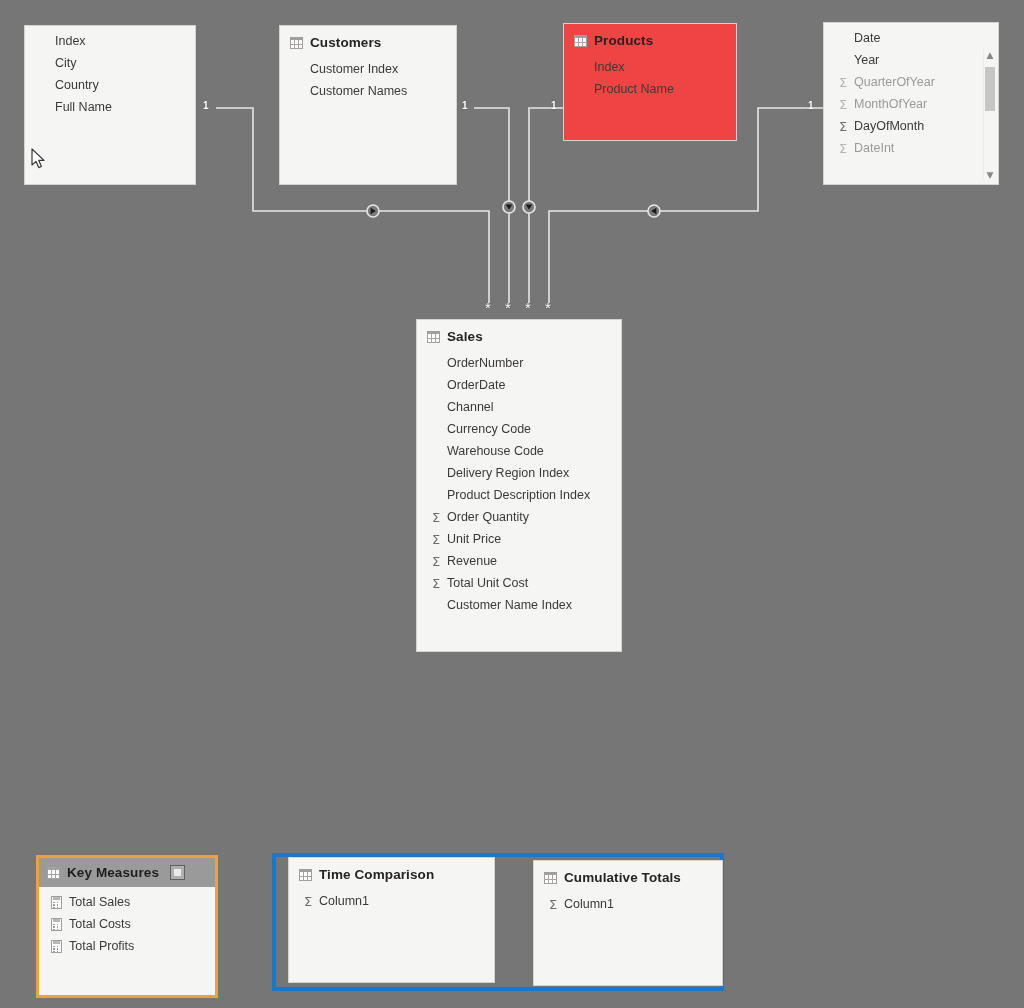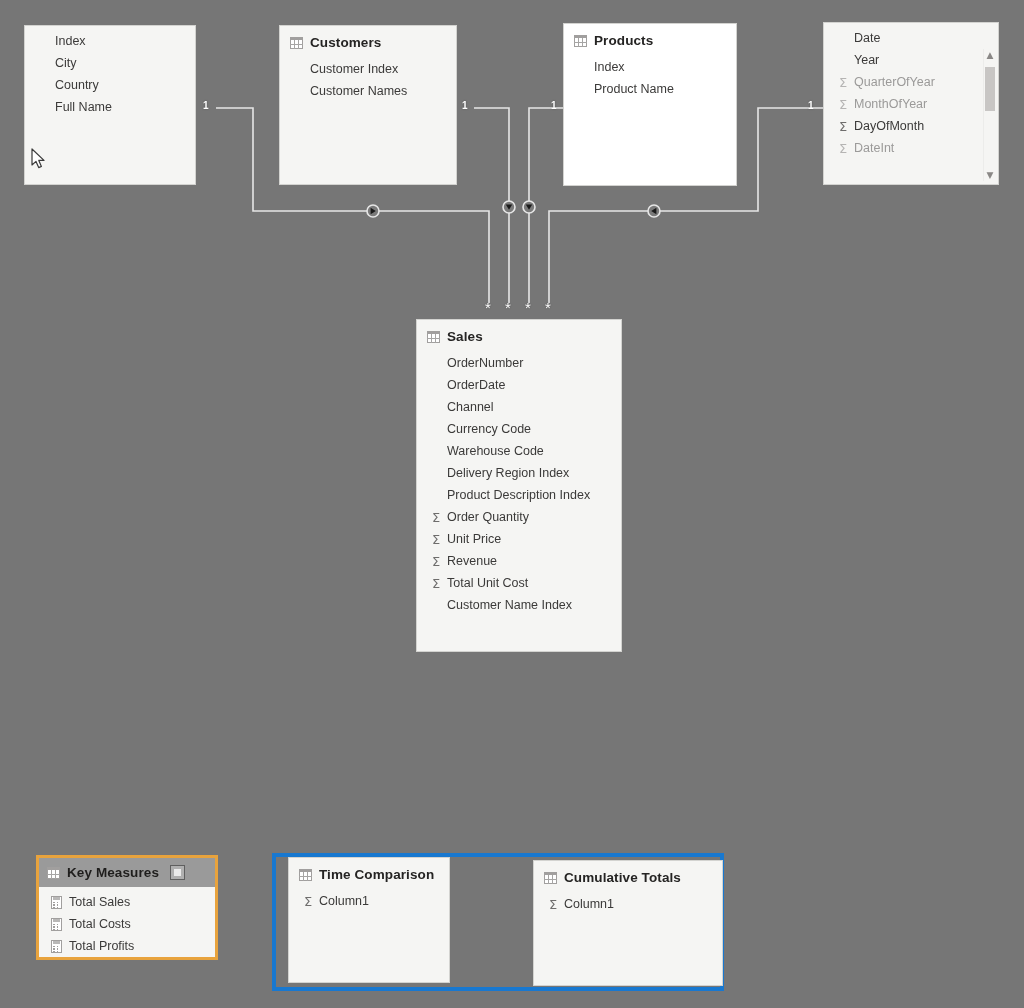--- a/index.html
+++ b/index.html
@@ -264,21 +264,21 @@
         </div>
         <div class="tbl-fields">
           <div class="fld">
             <span>Customer Index</span>
           </div>
           <div class="fld">
             <span>Customer Names</span>
           </div>
         </div>
       </div>
-      <div class="tbl" style="left: 563px; top: 23px; width: 174px; height: 163px; background: #ffffff; border-color: rgb(211, 211, 208);">
+      <div class="tbl" style="left: 563px; top: 23px; width: 174px; height: 118px; background: #ef4444; border-color: rgb(211, 211, 208);">
         <div class="tbl-head">
           <span class="grid-icon">
             <i class="b"></i>
             <i class="t"></i>
             <i class="v1"></i>
             <i class="v2"></i>
             <i class="h1"></i>
           </span>
           <span class="tbl-title">Products</span>
         </div>
@@ -369,21 +369,21 @@
           </div>
           <div class="fld">
             <span class="sigma">Σ</span>
             <span>Total Unit Cost</span>
           </div>
           <div class="fld">
             <span>Customer Name Index</span>
           </div>
         </div>
       </div>
-      <div class="tbl" style="left: 288px; top: 857px; width: 162px; height: 126px; background: rgb(245, 245, 243); border-color: rgb(211, 211, 208);">
+      <div class="tbl" style="left: 288px; top: 857px; width: 207px; height: 126px; background: rgb(245, 245, 243); border-color: rgb(211, 211, 208);">
         <div class="tbl-head">
           <span class="grid-icon">
             <i class="b"></i>
             <i class="t"></i>
             <i class="v1"></i>
             <i class="v2"></i>
             <i class="h1"></i>
           </span>
           <span class="tbl-title">Time Comparison</span>
         </div>
@@ -407,21 +407,21 @@
         </div>
         <div class="tbl-fields">
           <div class="fld">
             <span class="sigma">Σ</span>
             <span>Column1</span>
           </div>
         </div>
       </div>
     </div>
 
-  <div id="key-measures" class="tbl" style="left: 36px; top: 855px; width: 182px; height: 105px;">
+  <div id="key-measures" class="tbl" style="left: 36px; top: 855px; width: 182px; height: 143px;">
     <div class="tbl-head" style="background: rgb(154, 154, 154);">
       <span class="grid-icon">
         <i class="b"></i>
           <i class="t"></i>
           <i class="v1"></i>
           <i class="v2"></i>
           <i class="h1"></i>
       </span>
       <span class="tbl-title">Key Measures</span>
       <span class="badge-btn"></span>

